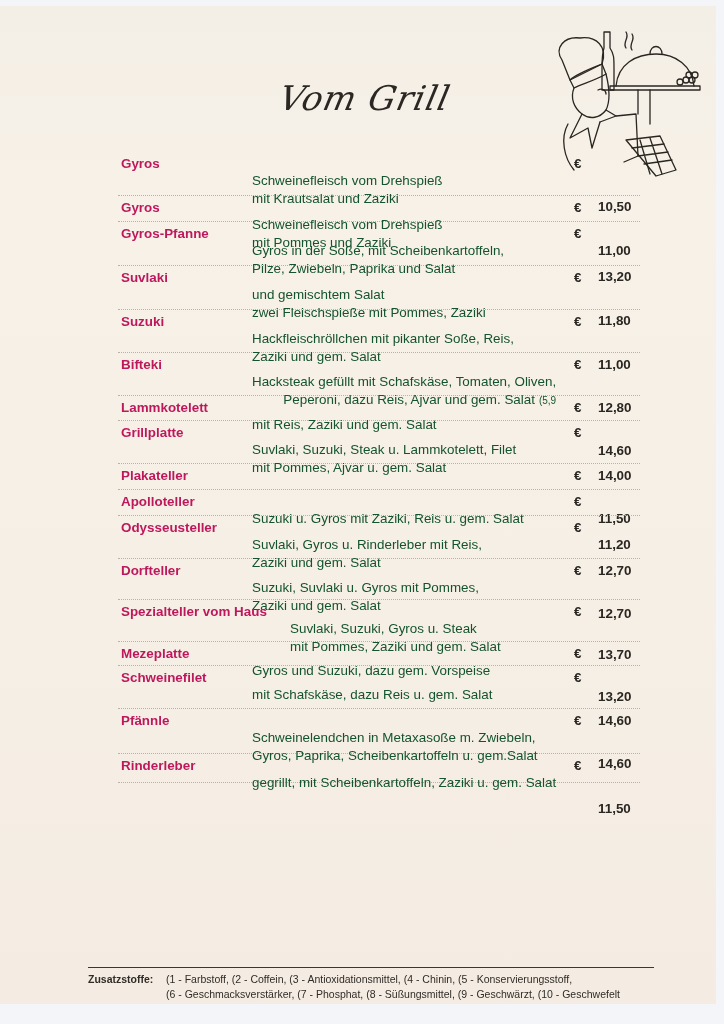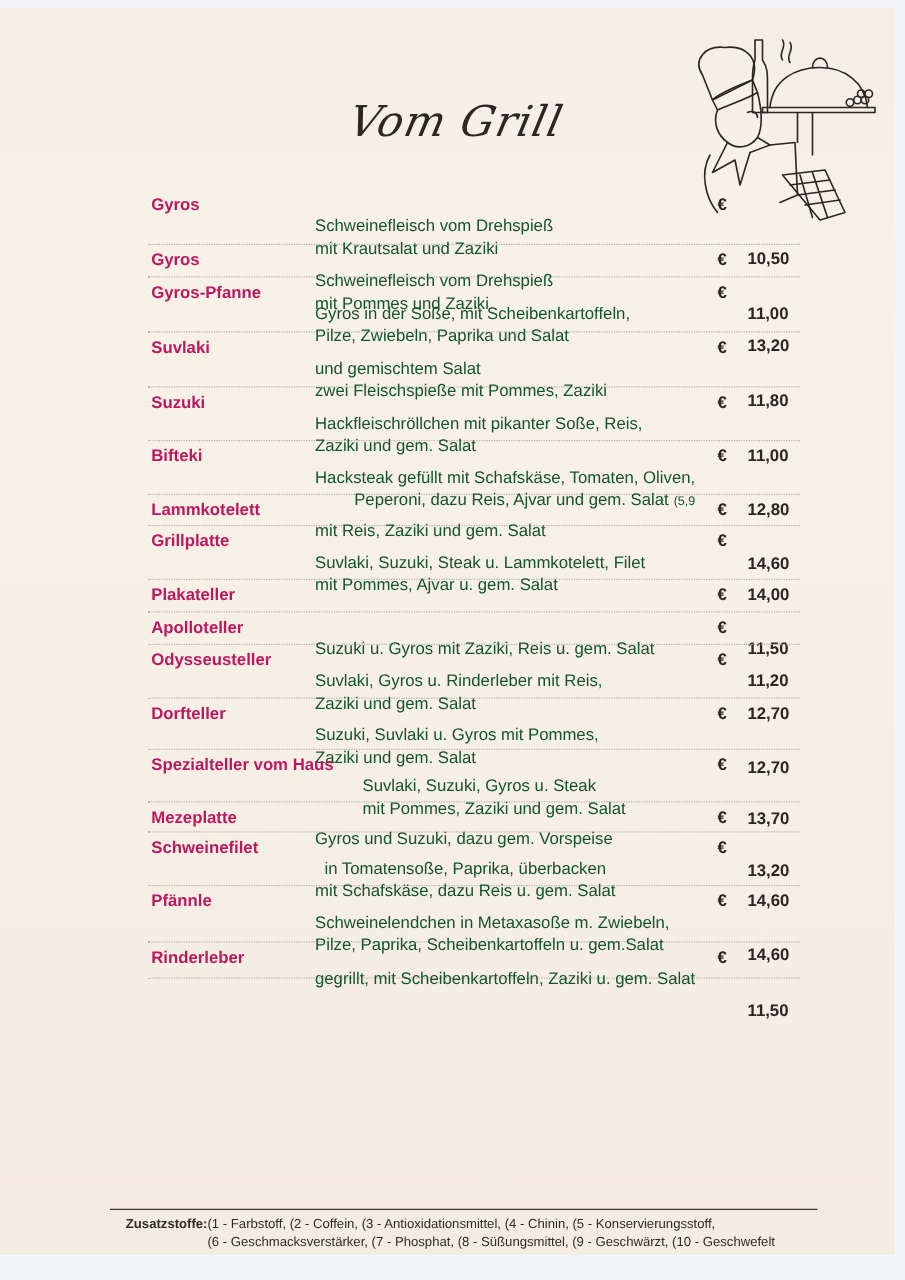--- a/index.html
+++ b/index.html
@@ -45,21 +45,21 @@
   .row .note { font-size:10px; margin-left:4px; }
   .row.wide .desc { left:172px; }
   .footer-line {
     position:absolute; left:88px; top:967px; width:566px; height:1px;
     background:#3a3632;
   }
   .footer {
     position:absolute; left:88px; top:972px; width:600px;
     font-size:10.5px; line-height:15px; color:#2f2b27;
   }
-  .footer .label { font-weight:bold; display:inline-block; width:78px;text-align:right; }
+  .footer .label { font-weight:bold; display:inline-block; width:78px; }
   .footer .l2 { padding-left:78px; }
 </style>
 </head>
 <body>
 
 <div class="paper"></div>
 
 <div class="title">Vom Grill</div>
 
 <svg class="chef" viewBox="0 0 165 150" fill="none" stroke="#2a2622" stroke-width="1.3" stroke-linejoin="round" stroke-linecap="round">
@@ -213,31 +213,30 @@
       <span class="name">Mezeplatte</span>
       <div class="desc">
         <div><span>Gyros und Suzuki, dazu gem. Vorspeise</span></div>
       </div>
       <span class="euro">€</span>
       <span class="price">13,20</span>
     </div>
     <div class="row" style="height: 42px; text-align: center;">
       <span class="name">Schweinefilet</span>
       <div class="desc">
-        <div><span>in Tomatensoße, Paprika, überbacken</span></div>
         <div><span>mit Schafskäse, dazu Reis u. gem. Salat</span></div>
       </div>
       <span class="euro">€</span>
       <span class="price">14,60</span>
     </div>
     <div class="row" style="height: 44px;">
       <span class="name">Pfännle</span>
       <div class="desc">
         <div><span>Schweinelendchen in Metaxasoße m. Zwiebeln,</span></div>
-        <div><span>Pilze, Paprika, Scheibenkartoffeln u. gem.Salat</span></div>
+        <div><span>Gyros, Paprika, Scheibenkartoffeln u. gem.Salat</span></div>
       </div>
       <span class="euro">€</span>
       <span class="price">14,60</span>
     </div>
     <div class="row" style="height: 28px;">
       <span class="name">Rinderleber</span>
       <div class="desc">
         <div><span>gegrillt, mit Scheibenkartoffeln, Zaziki u. gem. Salat</span></div>
       </div>
       <span class="euro">€</span>

